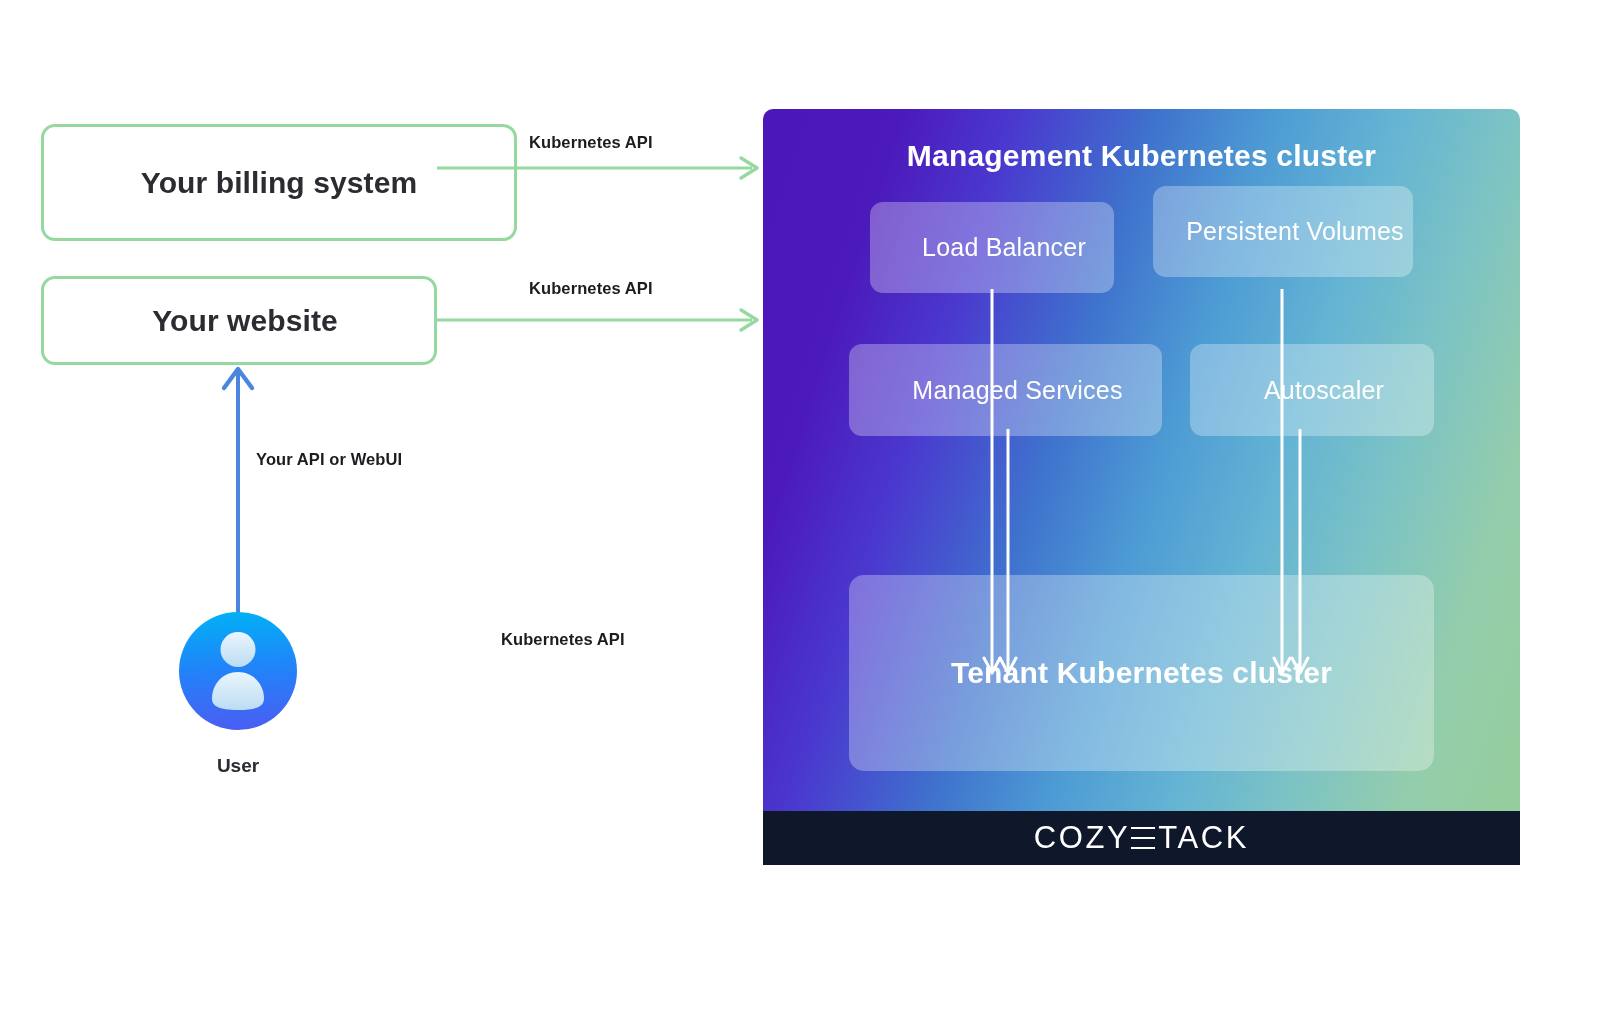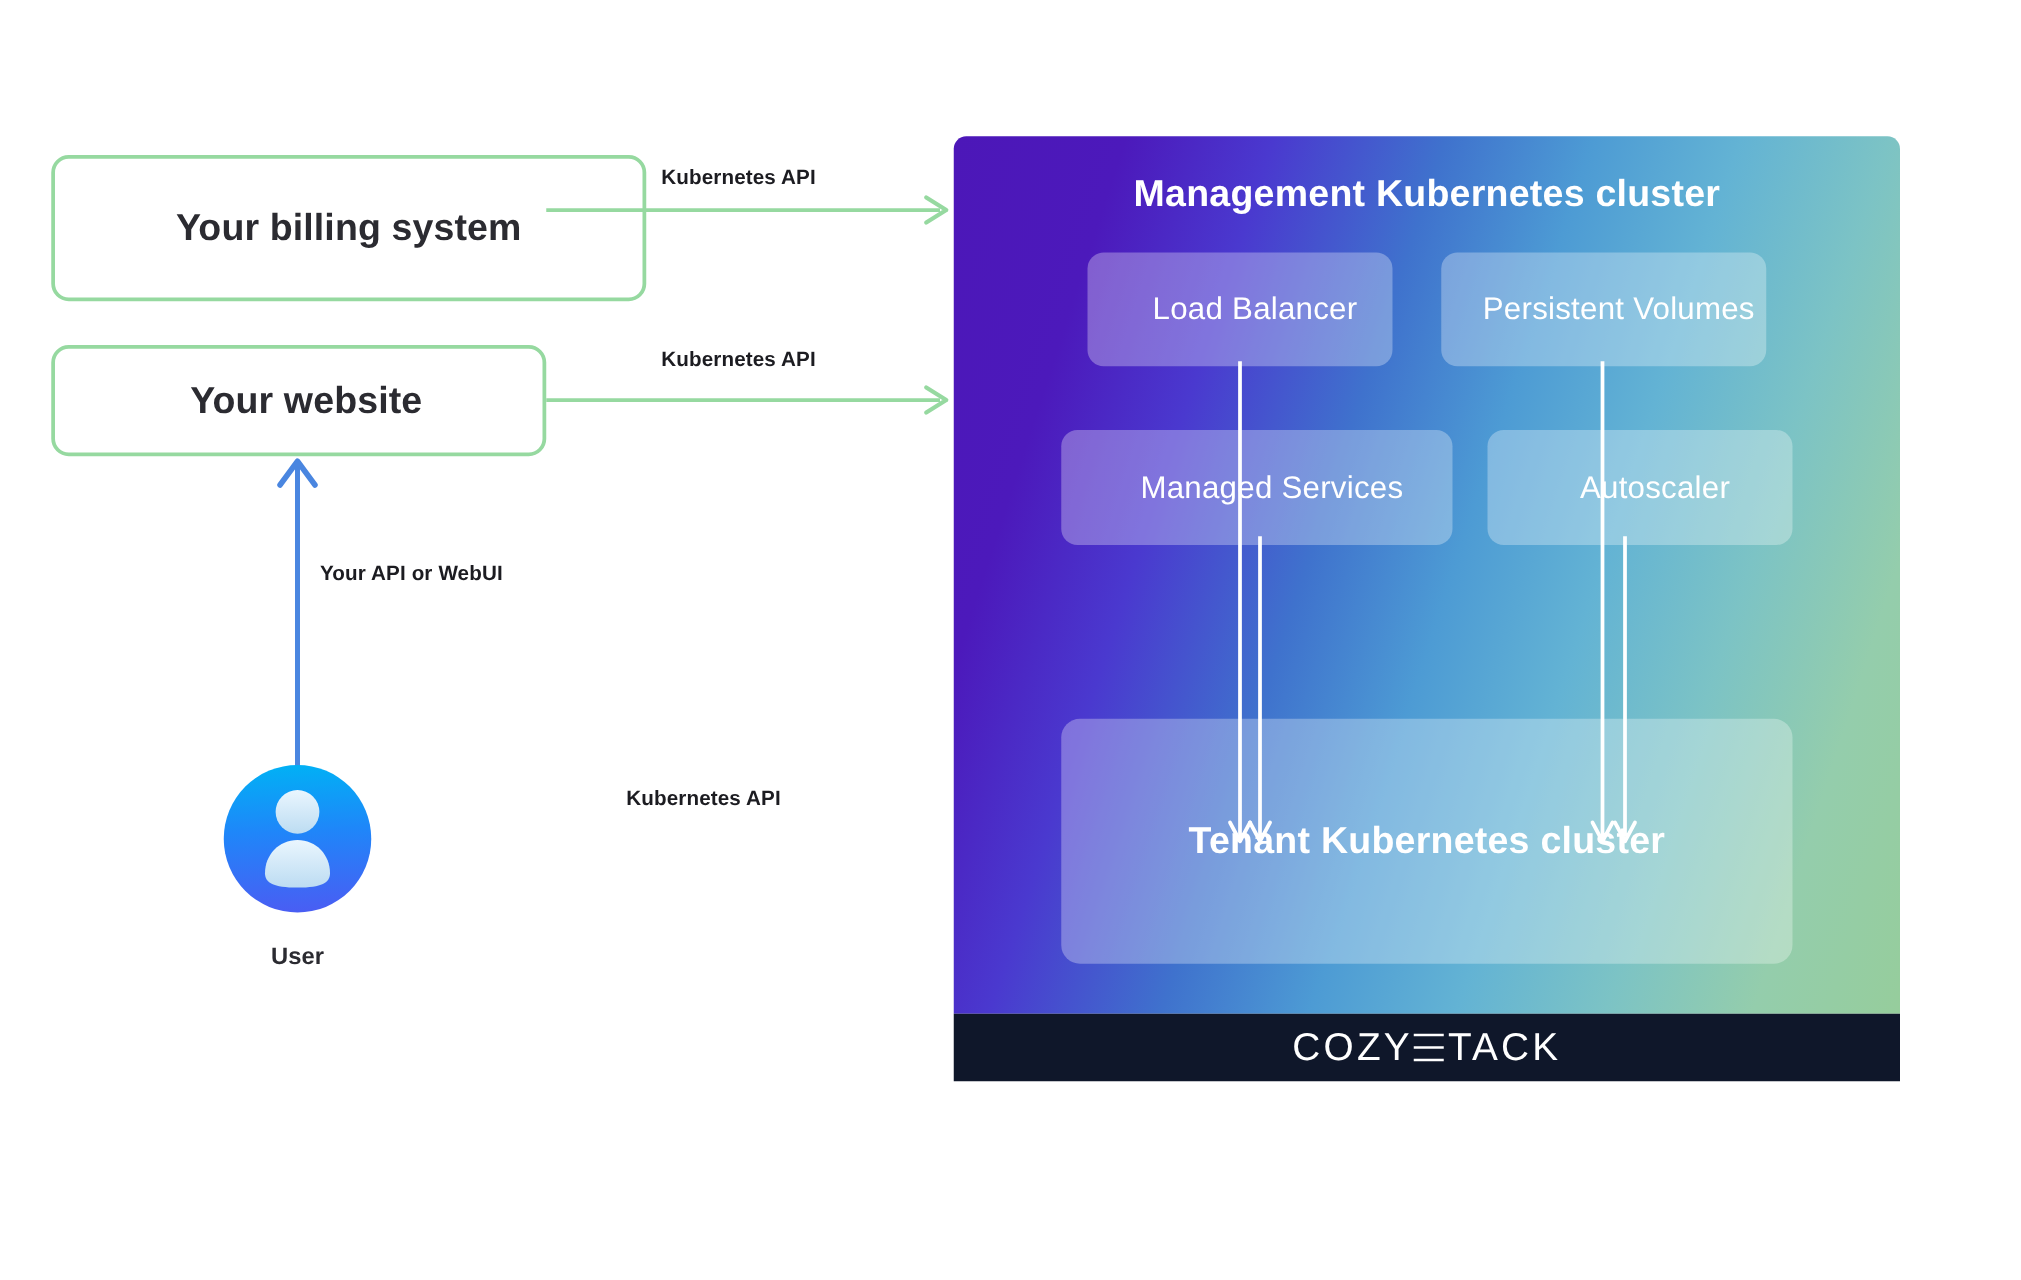--- a/index.html
+++ b/index.html
@@ -127,21 +127,21 @@
     align-items: center;
     justify-content: center;
     color: #ffffff;
     font-size: 25px;
     font-weight: 400;
     letter-spacing: 0.2px;
     z-index: 3;
     padding-left: 24px;
   }
   #box-load-balancer  { left: 107px; top: 93px;  width: 244px; height: 91px; }
-  #box-persistent-vol { left: 390px; top: 93px;  width: 260px; height: 91px; }
+  #box-persistent-vol { left: 390px; top: 77px;  width: 260px; height: 91px; }
   #box-managed-svc    { left:  86px; top: 235px; width: 313px; height: 92px; }
   #box-autoscaler     { left: 427px; top: 235px; width: 244px; height: 92px; border-radius: 13px; }
 
   #box-tenant {
     position: absolute;
     left: 86px; top: 466px;
     width: 585px; height: 196px;
     box-sizing: border-box;
     border-radius: 15px;
     background: rgba(255,255,255,0.30);

